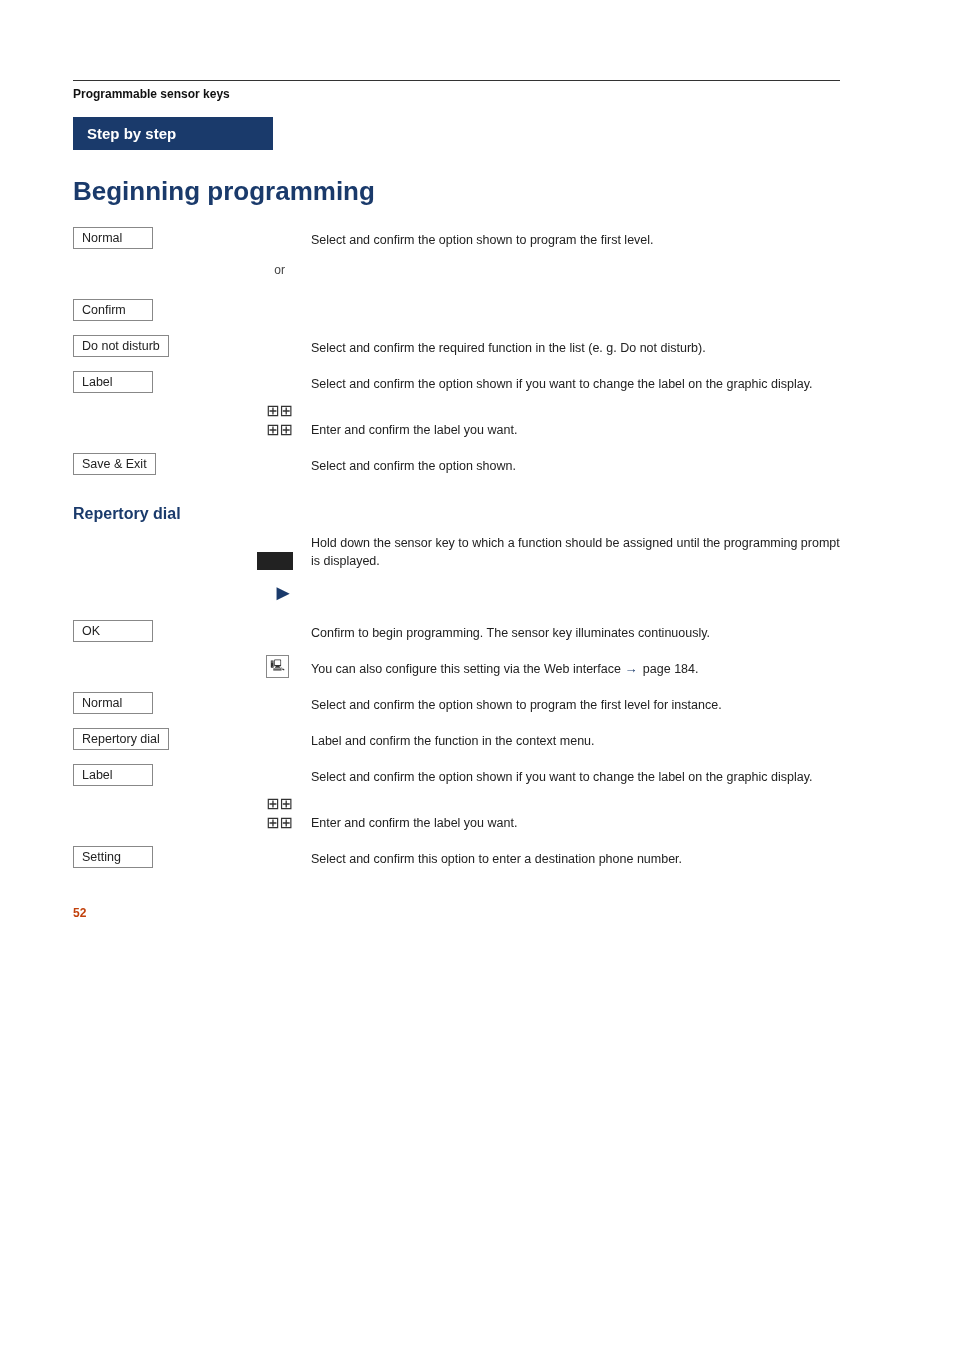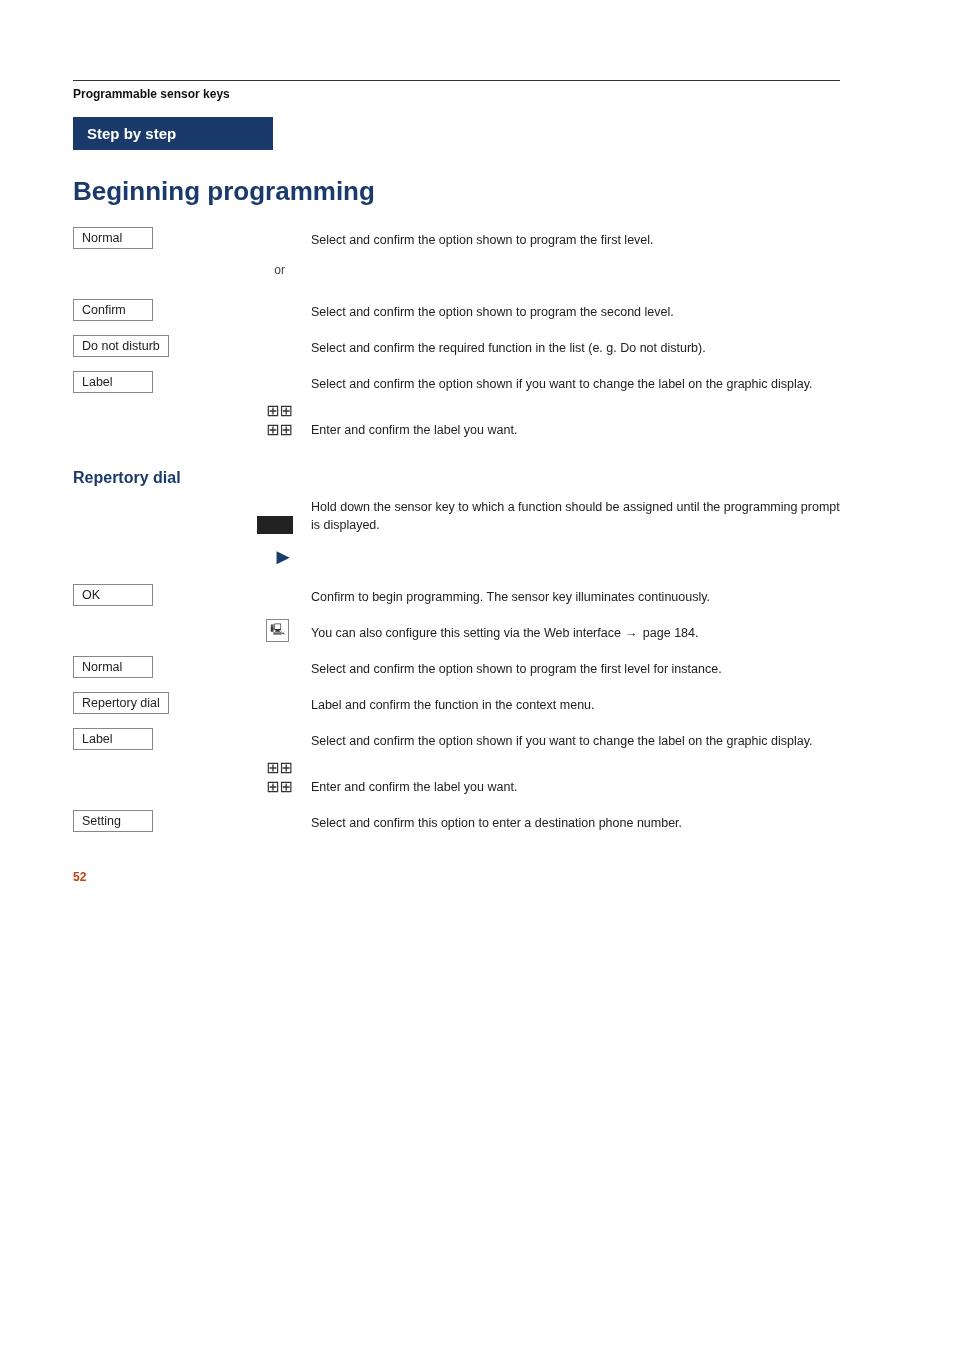--- a/index.html
+++ b/index.html
@@ -186,21 +186,20 @@
 
     <div class="row">
       <div class="row-or">or</div>
       <div class="row-right"></div>
     </div>
 
     <div class="row">
       <div class="row-left">
         <span class="key-box">Confirm</span>
       </div>
-      <div class="row-right">Select and confirm the option shown to program the second level.</div>
     </div>
 
     <div class="row">
       <div class="row-left">
         <span class="key-box">Do not disturb</span>
       </div>
       <div class="row-right">Select and confirm the required function in the list (e. g. Do not disturb).</div>
     </div>
 
     <div class="row">
@@ -210,20 +209,26 @@
       <div class="row-right">Select and confirm the option shown if you want to change the label on the graphic display.</div>
     </div>
 
     <div class="row">
       <div class="row-left-right-align">
         <span class="icon-grid">⊞⊞<br>⊞⊞</span>
       </div>
       <div class="row-right">Enter and confirm the label you want.</div>
     </div>
 
+    <div class="row">
+      <div class="row-left">
+        <span class="key-box">Save &amp; Exit</span>
+      </div>
+      <div class="row-right">Select and confirm the option shown.</div>
+    </div>
 
   </div>
 
   
   <div style="margin-top: 22px;">
 
     <div class="heading-blue-sub">Repertory dial</div>
 
     <div class="two-col">
 

